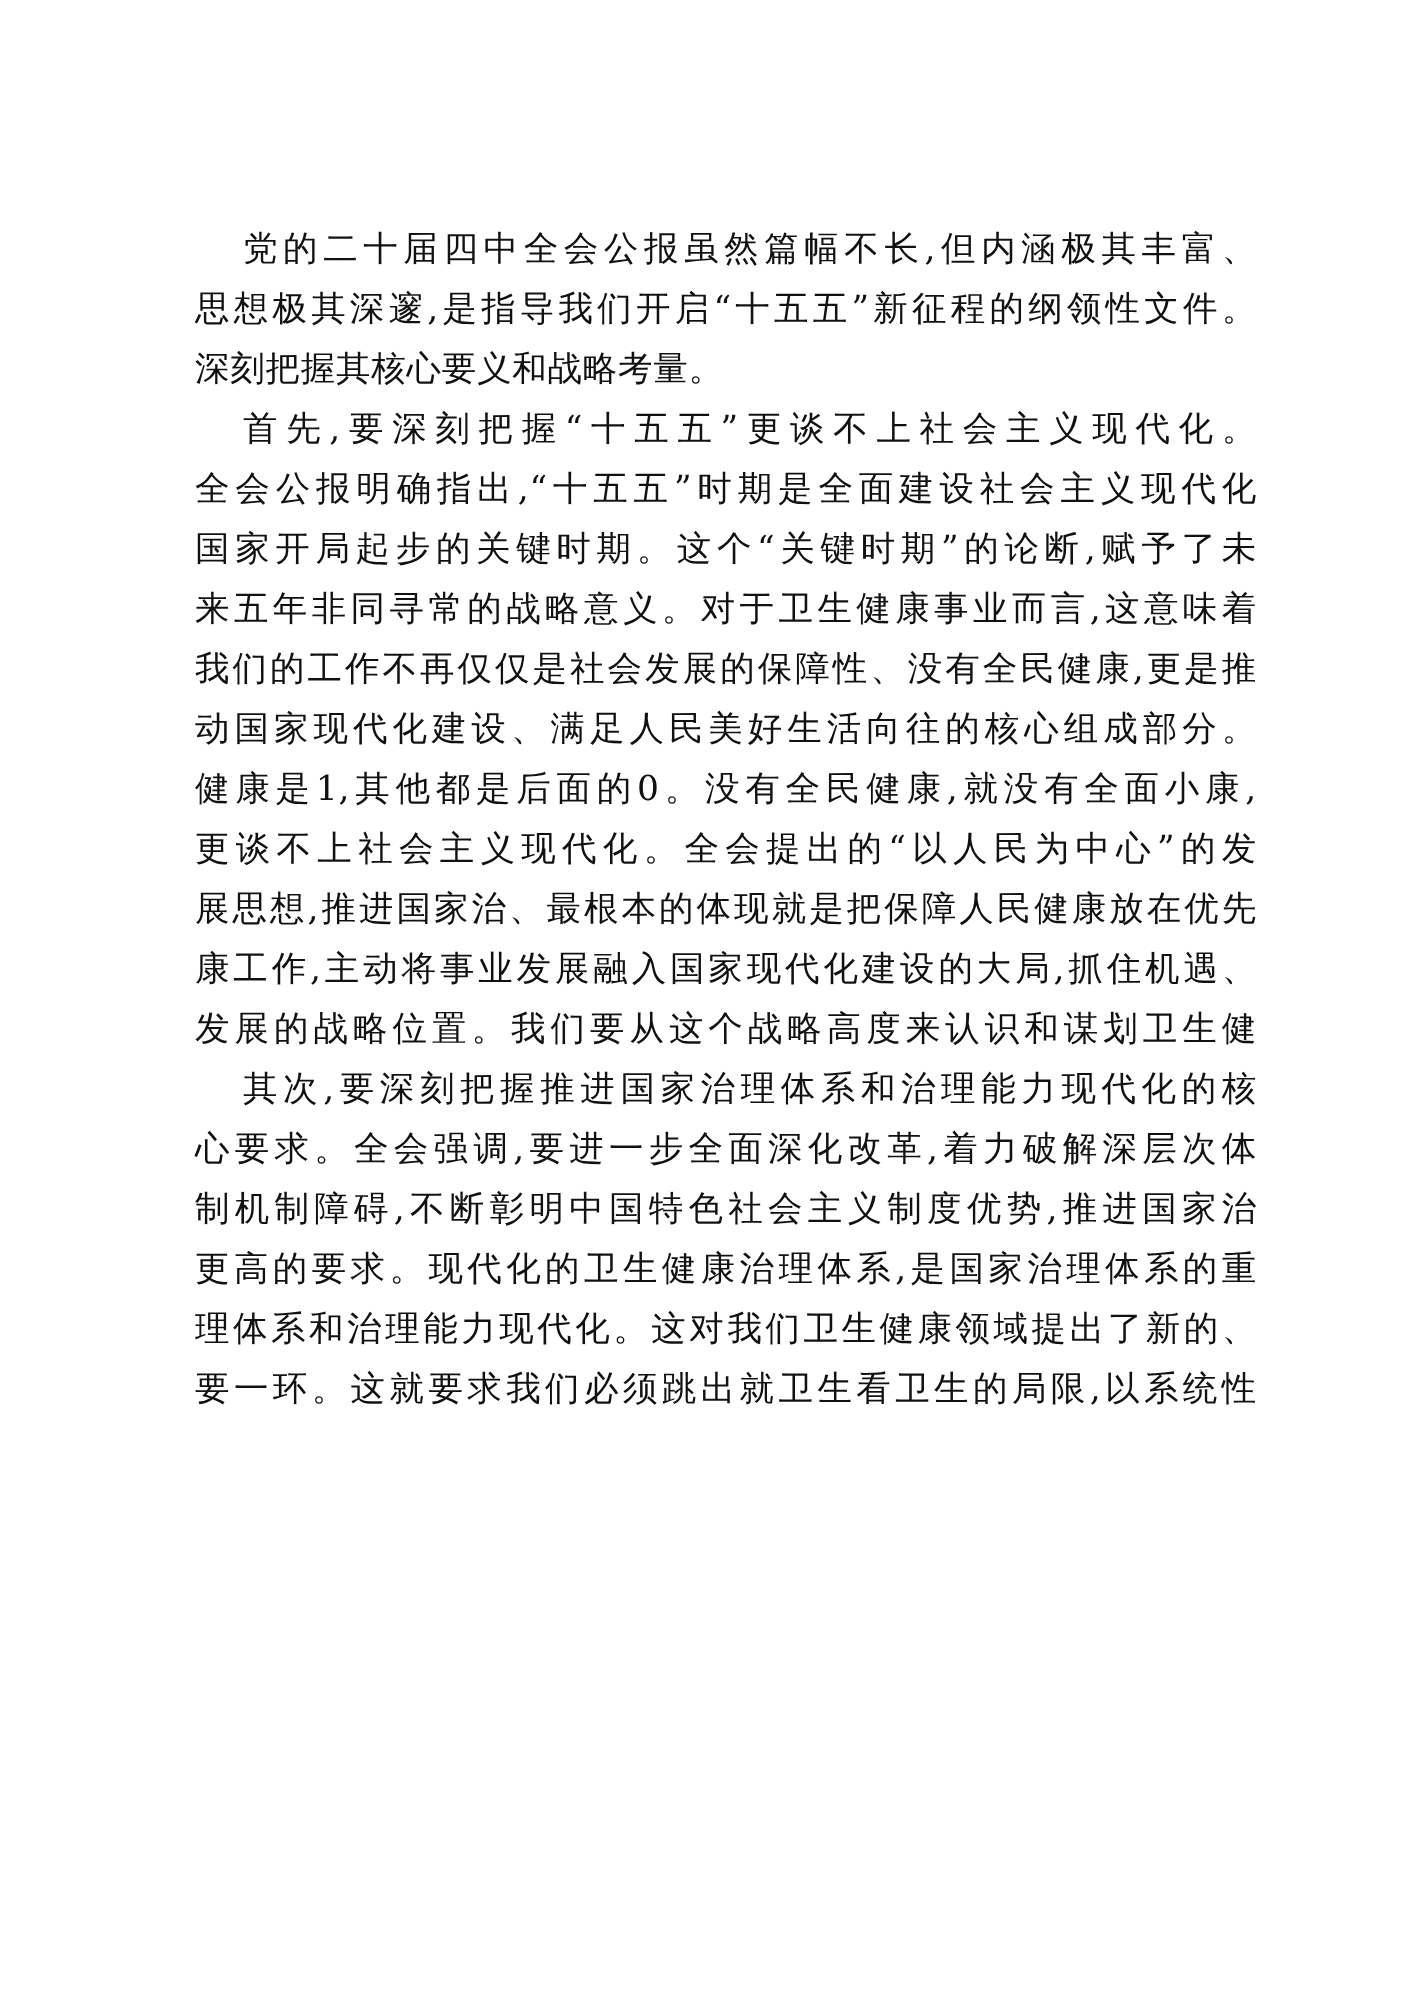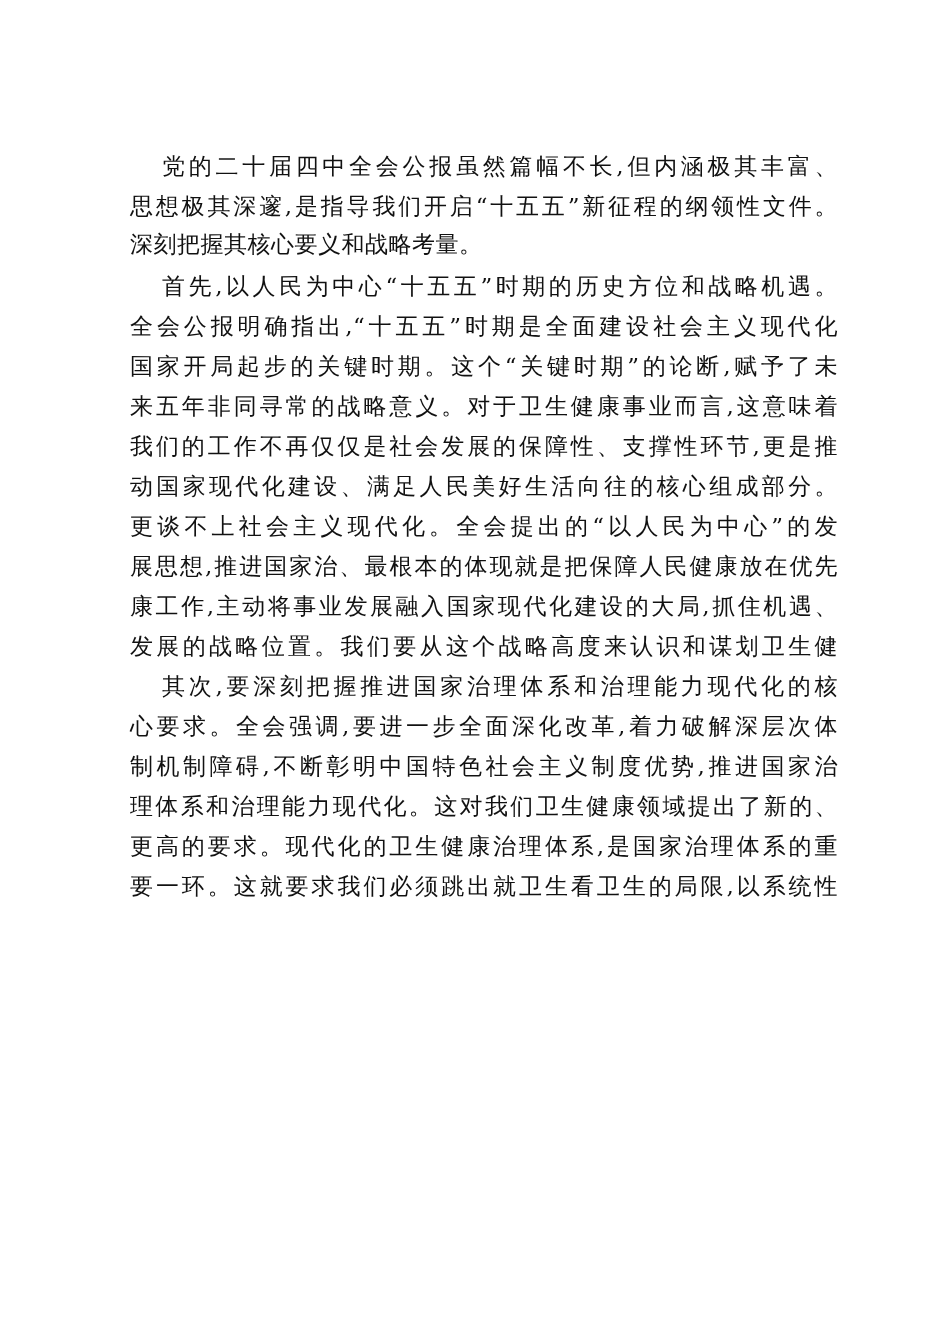--- a/index.html
+++ b/index.html
@@ -7,43 +7,44 @@
   .page { position: absolute; left: 0; top: 0; width: 764px; height: 1344px; background: #fff; }
   .content { position: absolute; left: 130px; top: 146px; width: 708px; }
   .line {
     height: 40px; line-height: 40px;
     font-family: "DejaVu Serif", "Liberation Serif", serif;
     font-size: 23px; color: #111;
     white-space: nowrap; text-align: justify; text-align-last: justify;
     letter-spacing: 0.5px;
   }
   .line.indent { padding-left: 32px; }
-  .line.last { text-align-last: left; font-family: Liberation Mono, monospace; }
+  .line.last { text-align-last: left; }
 </style>
 </head>
 <body>
 
 <div class="page">
   <div class="content">
 
     <div class="line indent">党的二十届四中全会公报虽然篇幅不长,但内涵极其丰富、</div>
     <div class="line">思想极其深邃,是指导我们开启“十五五”新征程的纲领性文件。</div>
     <div class="line last">深刻把握其核心要义和战略考量。</div>
 
-    <div class="line indent">首先,以人民为中心“十五五”时期的历史方位和战略机遇。</div>
+    <div class="line indent">首先,要深刻把握“十五五”更谈不上社会主义现代化。</div>
     <div class="line">全会公报明确指出,“十五五”时期是全面建设社会主义现代化</div>
     <div class="line">国家开局起步的关键时期。这个“关键时期”的论断,赋予了未</div>
     <div class="line">来五年非同寻常的战略意义。对于卫生健康事业而言,这意味着</div>
-    <div class="line">我们的工作不再仅仅是社会发展的保障性、支撑性环节,更是推</div>
+    <div class="line">我们的工作不再仅仅是社会发展的保障性、没有全民健康,更是推</div>
     <div class="line">动国家现代化建设、满足人民美好生活向往的核心组成部分。</div>
+    <div class="line">健康是1,其他都是后面的0。没有全民健康,就没有全面小康,</div>
     <div class="line">更谈不上社会主义现代化。全会提出的“以人民为中心”的发</div>
     <div class="line">展思想,推进国家治、最根本的体现就是把保障人民健康放在优先</div>
     <div class="line">康工作,主动将事业发展融入国家现代化建设的大局,抓住机遇、</div>
     <div class="line">发展的战略位置。我们要从这个战略高度来认识和谋划卫生健</div>
 
     <div class="line indent">其次,要深刻把握推进国家治理体系和治理能力现代化的核</div>
     <div class="line">心要求。全会强调,要进一步全面深化改革,着力破解深层次体</div>
     <div class="line">制机制障碍,不断彰明中国特色社会主义制度优势,推进国家治</div>
+    <div class="line">更高的要求。现代化的卫生健康治理体系,是国家治理体系的重</div>
     <div class="line">理体系和治理能力现代化。这对我们卫生健康领域提出了新的、</div>
-    <div class="line">更高的要求。现代化的卫生健康治理体系,是国家治理体系的重</div>
     <div class="line">要一环。这就要求我们必须跳出就卫生看卫生的局限,以系统性</div>
   </div>
 </div>
 
 </body></html>

